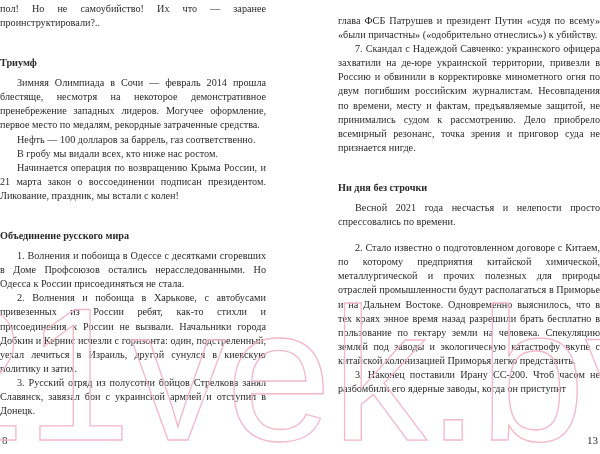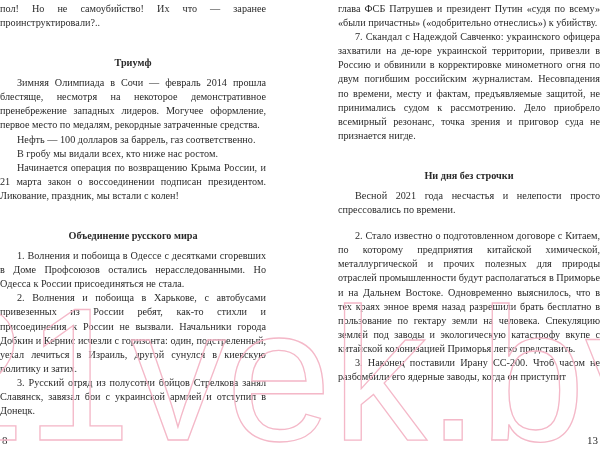--- a/index.html
+++ b/index.html
@@ -4,21 +4,21 @@
 <style>
   html, body { margin:0; padding:0; }
   body { width:600px; height:454px; background:#ffffff; position:relative; overflow:hidden;
          font-family:"Liberation Serif", "DejaVu Serif", serif; color:#2a2a2a; }
   .page { position:absolute; top:0; height:370px; }
   .page.left { left:0; width:266px; }
   .page.right { left:338px; width:262px; }
   .text { font-size:10.2px; line-height:14.1px; text-align:justify; }
   .text p { margin:0; }
   .ind { text-indent:17px; }
-  .head { text-align:center; font-weight:bold; font-size:10.2px; line-height:14px; margin:0; }
+  .head { font-weight:bold; font-size:10.2px; line-height:14px; margin:0; }
   .pnum { position:absolute; top:434px; font-size:11px; }
   .watermark { position:absolute; left:0; top:0; width:600px; height:454px; pointer-events:none; }
 </style>
 </head>
 <body>
 
 <div class="page left">
   <div class="text" style="position:absolute; top:2px; left:0; width:266px;">
     <p>пол! Но не самоубийство! Их что — заранее проинструктировали?..</p>
     <div style="height:26px;"></div>
@@ -33,21 +33,21 @@
     <div style="height:6px;"></div>
     <p class="ind">1. Волнения и побоища в Одессе с десятками сгоревших в Доме Профсоюзов остались нерасследованными. Но Одесса к России присоединяться не стала.</p>
     <p class="ind">2. Волнения и побоища в Харькове, с автобусами привезенных из России ребят, как-то стихли и присоединения к России не вызвали. Начальники города Добкин и Кернис исчезли с горизонта: один, подстреленный, уехал лечиться в Израиль, другой сунулся в киевскую политику и затих.</p>
     <p class="ind">3. Русский отряд из полусотни бойцов Стрелкова занял Славянск, завязал бои с украинской армией и отступил в Донецк.</p>
 
   </div>
   <div class="pnum" style="left:2px;">8</div>
 </div>
 
 <div class="page right">
-  <div class="text" style="position:absolute; top:2px; left:0; width:262px;">
+  <div class="text" style="position:absolute; top:14px; left:0; width:262px;">
     <p>глава ФСБ Патрушев и президент Путин «судя по всему» «были причастны» («одобрительно отнеслись») к убийству.</p>
     <p class="ind">7. Скандал с Надеждой Савченко: украинского офицера захватили на де-юре украинской территории, привезли в Россию и обвинили в корректировке минометного огня по двум погибшим российским журналистам. Несовпадения по времени, месту и фактам, предъявляемые защитой, не принимались судом к рассмотрению. Дело приобрело всемирный резонанс, точка зрения и приговор суда не признается нигде.</p>
     <div style="height:26px;"></div>
     <p class="head">Ни дня без строчки</p>
     <div style="height:6px;"></div>
     <p class="ind">Весной 2021 года несчастья и нелепости просто спрессовались по времени.</p>
     <div style="height:12px;"></div>
     <p class="ind">2. Стало известно о подготовленном договоре с Китаем, по которому предприятия китайской химической, металлургической и прочих полезных для природы отраслей промышленности будут располагаться в Приморье и на Дальнем Востоке. Одновременно выяснилось, что в тех краях энное время назад разрешили брать бесплатно в пользование по гектару земли на человека. Спекуляцию землей под заводы и экологическую катастрофу вкупе с китайской колонизацией Приморья легко представить.</p>
     <p class="ind">3. Наконец поставили Ирану СС-200. Чтоб часом не разбомбили его ядерные заводы, когда он приступит</p>
   </div>

